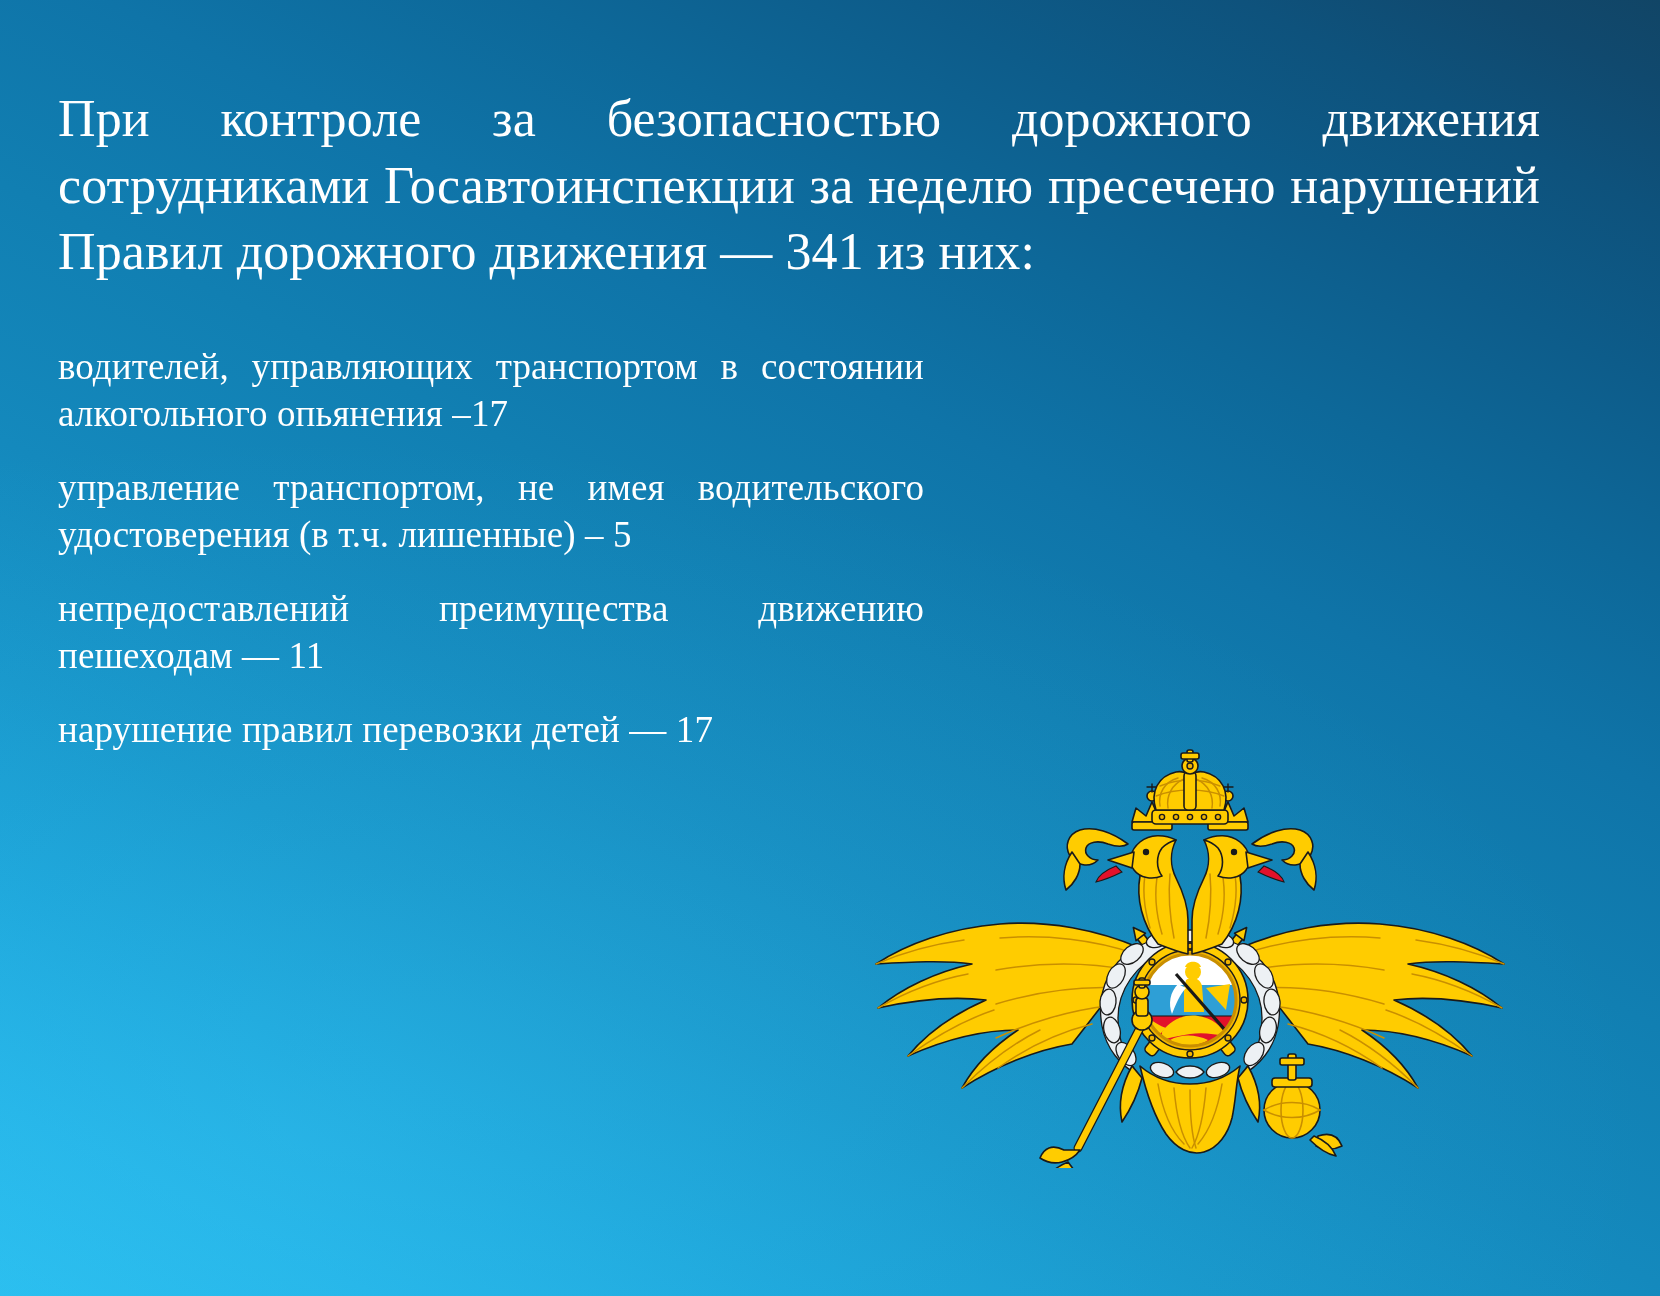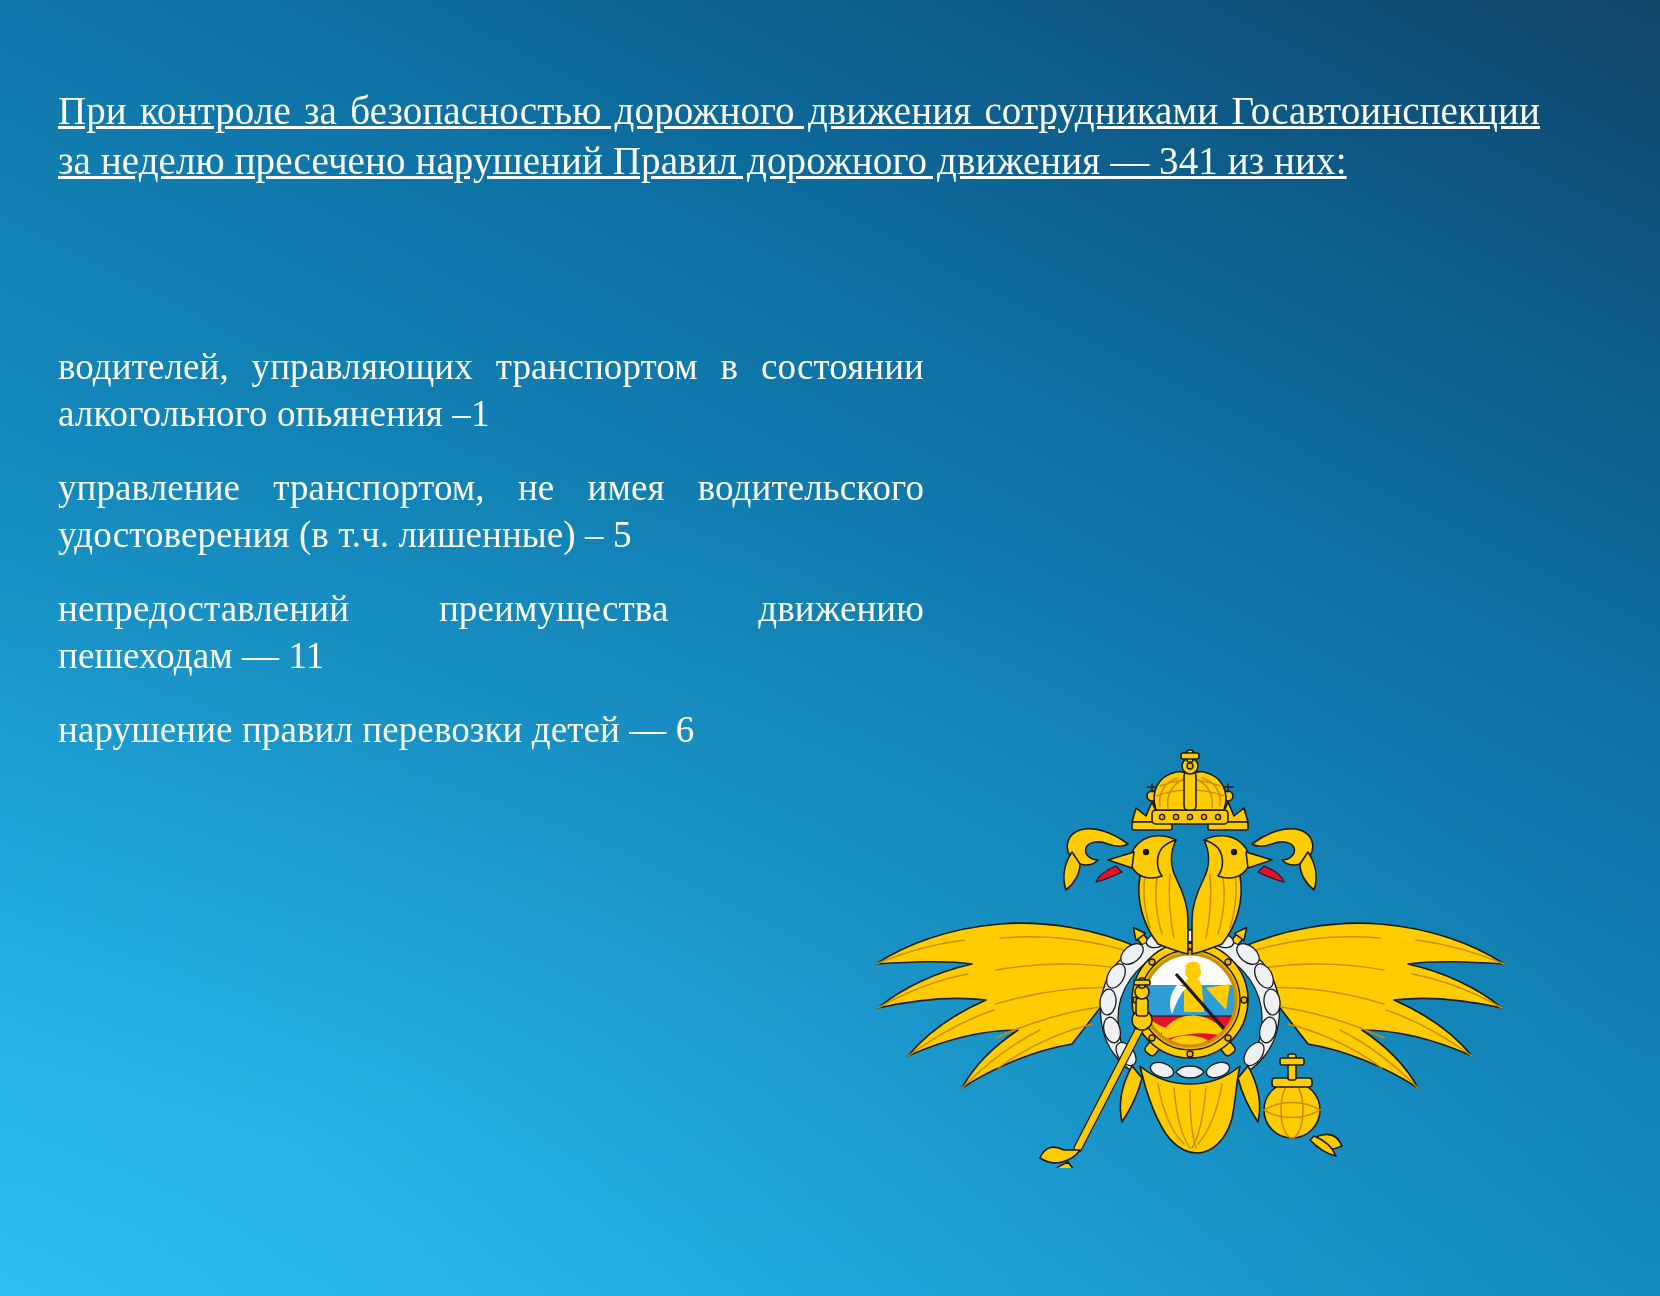--- a/index.html
+++ b/index.html
@@ -54,26 +54,25 @@
     z-index: 2;
   }
 
   
   #heading {
     position: absolute;
     left: 58px;
     top: 86px;
     width: 1482px;
     color: #ffffff;
-    font-size: 39px;
+    font-size: 52px;
     line-height: 1.28;
     text-align: justify;
     text-align-last: left;
     letter-spacing: 0.1px;
-    text-decoration: underline;
   }
 
   
   #body-list {
     position: absolute;
     left: 58px;
     top: 344px;
     width: 866px;
     list-style: none;
     margin: 0;
@@ -109,24 +108,24 @@
 </head>
 <body>
 
 <div id="slide">
 
   <div class="layer">
 
     <div id="heading">При контроле за безопасностью дорожного движения сотрудниками Госавтоинспекции за неделю пресечено нарушений Правил дорожного движения — 341 из них:</div>
 
     <ul id="body-list">
-      <li>водителей, управляющих транспортом в состоянии алкогольного опьянения –1</li>
+      <li>водителей, управляющих транспортом в состоянии алкогольного опьянения –17</li>
       <li>управление транспортом, не имея водительского удостоверения (в т.ч. лишенные) – 5</li>
       <li>непредоставлений преимущества движению пешеходам — 11</li>
-      <li>нарушение правил перевозки детей — 6</li>
+      <li>нарушение правил перевозки детей — 17</li>
     </ul>
 
     <div id="emblem">
       <svg viewBox="0 0 700 420" xmlns="http://www.w3.org/2000/svg" aria-hidden="true">
         <defs>
           <style>
             .g  { fill:#FFCC00; stroke:#1a1a1a; stroke-width:1.6; stroke-linejoin:round; }
             .gd { fill:#F0B400; stroke:#1a1a1a; stroke-width:1.4; }
             .gn { fill:#FFCC00; stroke:none; }
             .sv { fill:#EDF1F4; stroke:#1a1a1a; stroke-width:1.3; }

